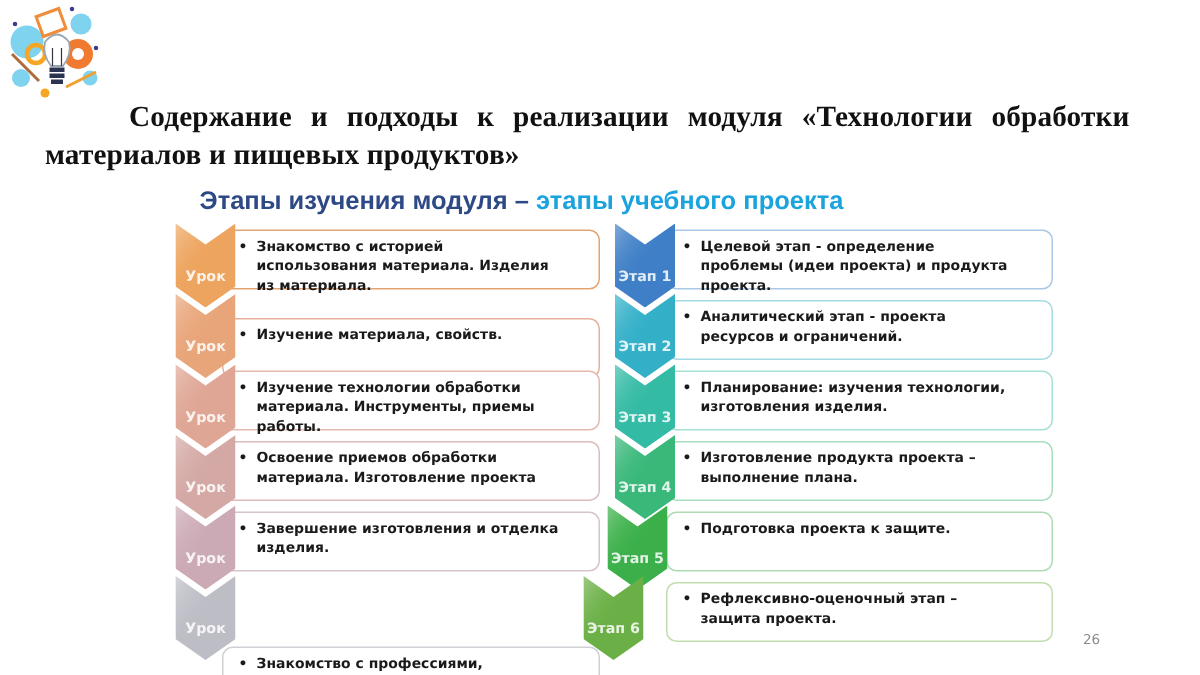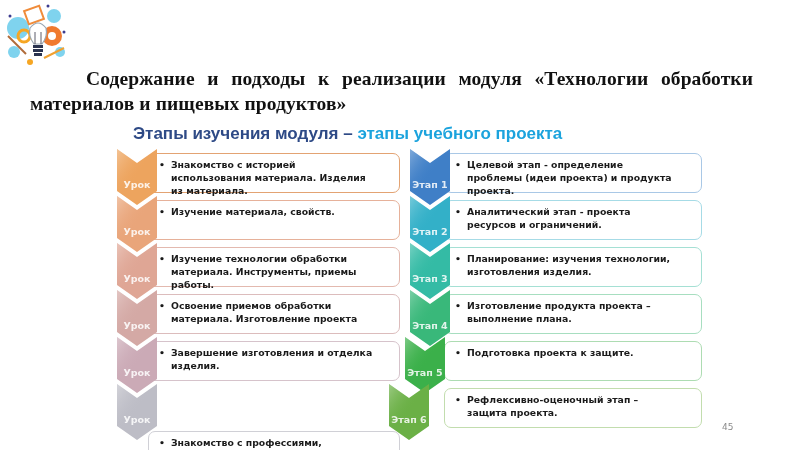--- a/index.html
+++ b/index.html
@@ -65,21 +65,21 @@
               <stop offset="0.5" stop-color="#eda45e" stop-opacity="0"></stop>
             </linearGradient>
           </defs>
           <path d="M0 0 L20 14 L40 0 L40 42 L20 56 L0 42 Z" fill="#eda45e"></path>
           <path d="M0 0 L20 14 L40 0 L40 42 L20 56 L0 42 Z" fill="url(#geda45e)"></path>
         </svg>
         <span class="lbl">Урок</span>
       </div>
     </div>
     <div class="row" style="left: 0px; top: 200px;">
-      <div class="box" style="left: 148px; width: 252px; border-color: rgb(230, 177, 154);">
+      <div class="box" style="left: 148px; width: 252px; border-color: rgb(230, 177, 154); margin-top: 12px;">
         <span class="item">Изучение материала, свойств.</span>
       </div>
       <div class="chev" style="left: 117px;">
         <svg width="40" height="56" viewBox="0 0 40 56">
           <defs>
             <linearGradient id="ge9a57a" x1="0" y1="0" x2="1" y2="1">
               <stop offset="0" stop-color="#ffffff" stop-opacity="0.35"></stop>
               <stop offset="0.5" stop-color="#e9a57a" stop-opacity="0"></stop>
             </linearGradient>
           </defs>
@@ -267,13 +267,13 @@
             </linearGradient>
           </defs>
           <path d="M0 0 L20 14 L40 0 L40 42 L20 56 L0 42 Z" fill="#6bb046"></path>
           <path d="M0 0 L20 14 L40 0 L40 42 L20 56 L0 42 Z" fill="url(#g6bb046)"></path>
         </svg>
         <span class="lbl">Этап 6</span>
       </div>
     </div>
   </div>
 
-<div class="pagenum">45</div>
+<div class="pagenum">26</div>
 
 </body></html>

